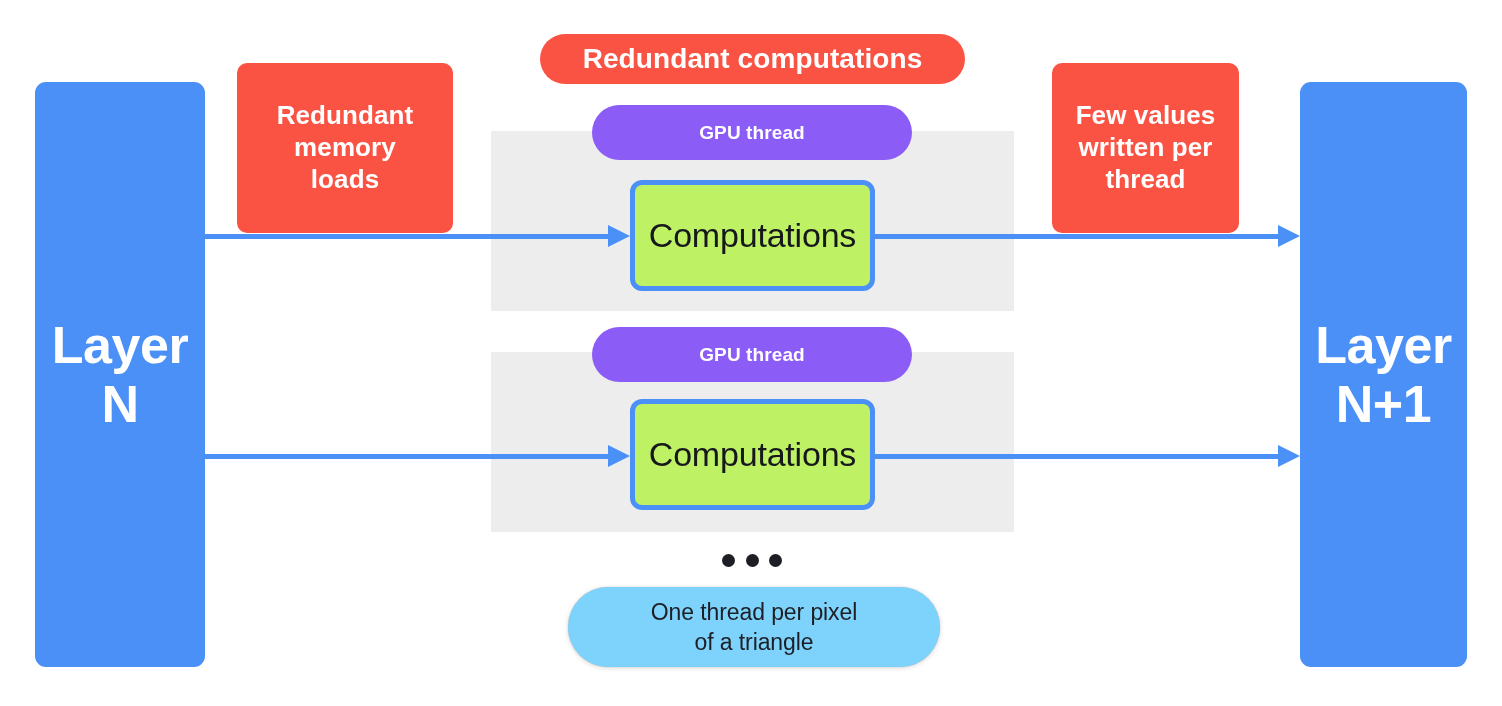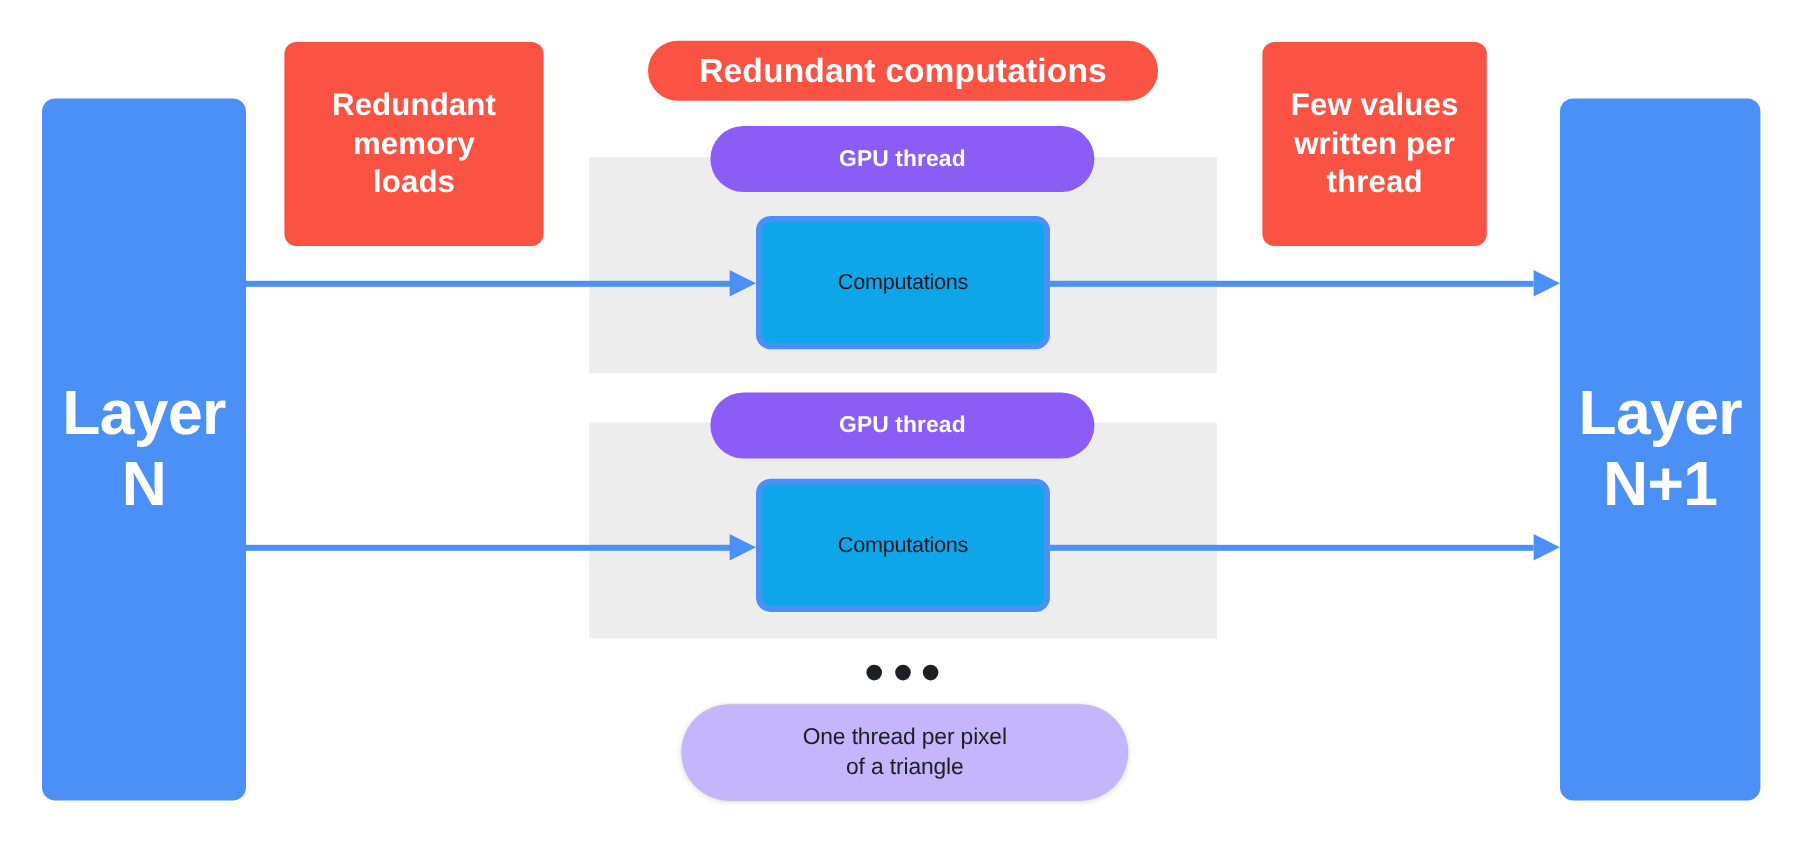--- a/index.html
+++ b/index.html
@@ -67,29 +67,29 @@
   }
   #gpu-pill-1 { top: 105px; }
   #gpu-pill-2 { top: 327px; }
 
   
   .comp-box {
     position: absolute;
     left: 630px;
     width: 245px;
     height: 111px;
-    background: #0ea5e9;
+    background: #bef264;
     border: 5px solid #4a90f7;
     border-radius: 12px;
     box-sizing: border-box;
     display: flex;
     align-items: center;
     justify-content: center;
     color: #16181c;
-    font-size: 18px;
+    font-size: 34px;
     font-weight: 400;
     letter-spacing: -0.2px;
   }
   #comp-box-1 { top: 180px; }
   #comp-box-2 { top: 399px; }
 
   
   .flow-line {
     position: absolute;
     height: 5px;
@@ -124,20 +124,21 @@
     display: flex;
     align-items: center;
     justify-content: center;
     color: #ffffff;
     font-size: 26px;
     font-weight: 700;
     line-height: 1.22;
     text-align: center;
     letter-spacing: 0.1px;
     white-space: pre-line;
+    margin-top: 28px;
   }
   #red-memory  { left: 237px;  top: 35px; width: 216px; height: 170px; }
   #red-writes  { left: 1052px; top: 35px; width: 187px; height: 170px; }
 
   .red-pill {
     position: absolute;
     left: 540px;
     top: 34px;
     width: 425px;
     height: 50px;
@@ -170,28 +171,28 @@
     background: #1d1f24;
   }
 
   
   #caption-pill {
     position: absolute;
     left: 568px;
     top: 587px;
     width: 372px;
     height: 80px;
-    background: #c4b5fd;
+    background: #7dd3fc;
     border-radius: 40px;
     box-shadow: 0 1px 5px rgba(0,0,0,0.16), 0 0 1px rgba(0,0,0,0.25);
     display: flex;
     align-items: center;
     justify-content: center;
     color: #1d1f24;
-    font-size: 19px;
+    font-size: 23px;
     font-weight: 400;
     line-height: 1.32;
     text-align: center;
     letter-spacing: -0.1px;
     white-space: pre-line;
   }
 </style>
 </head>
 <body>
 

